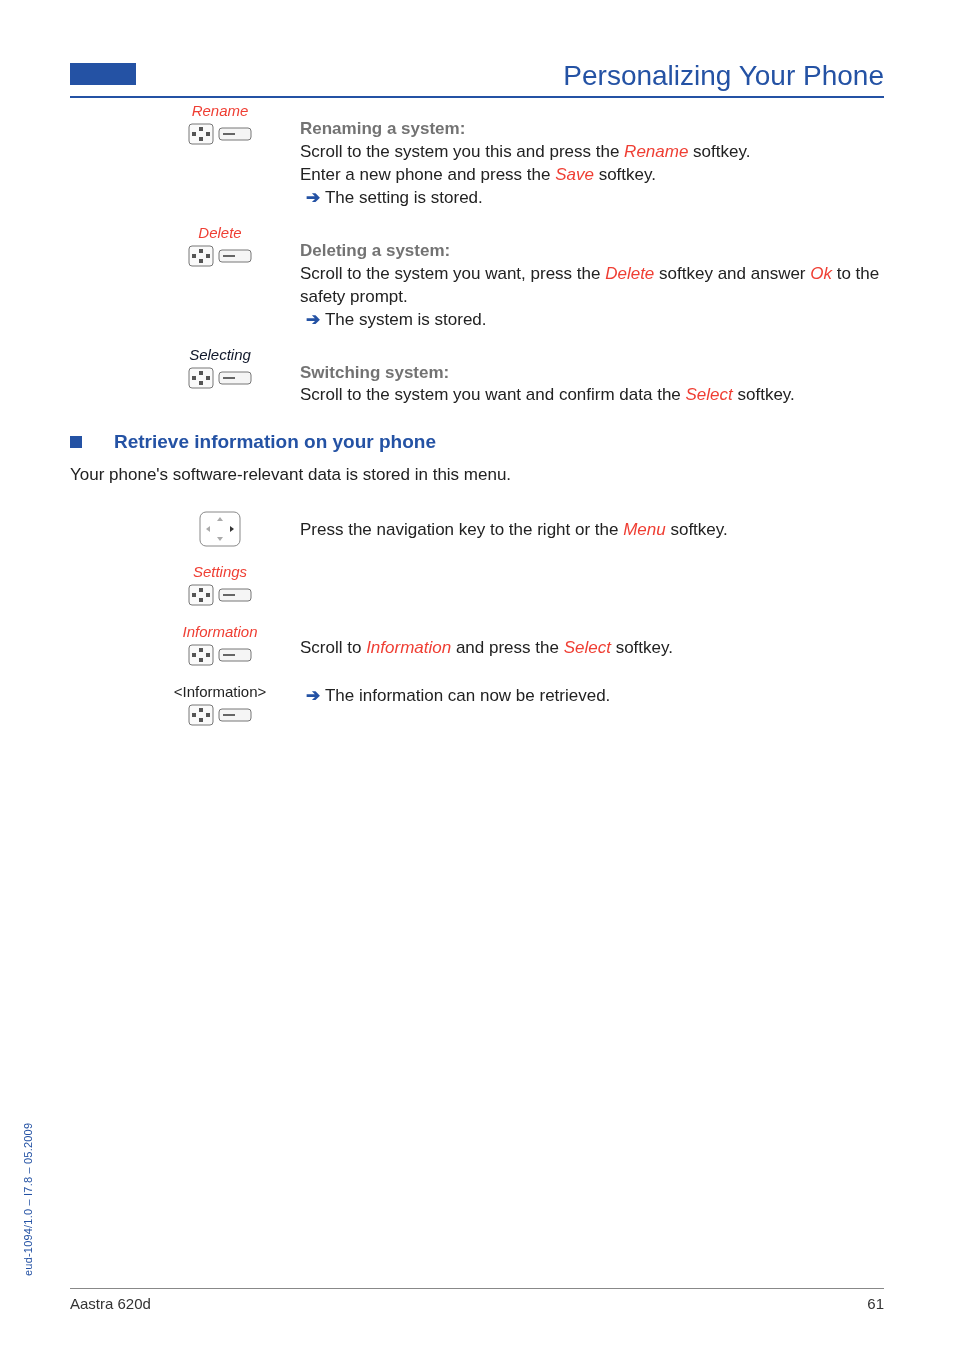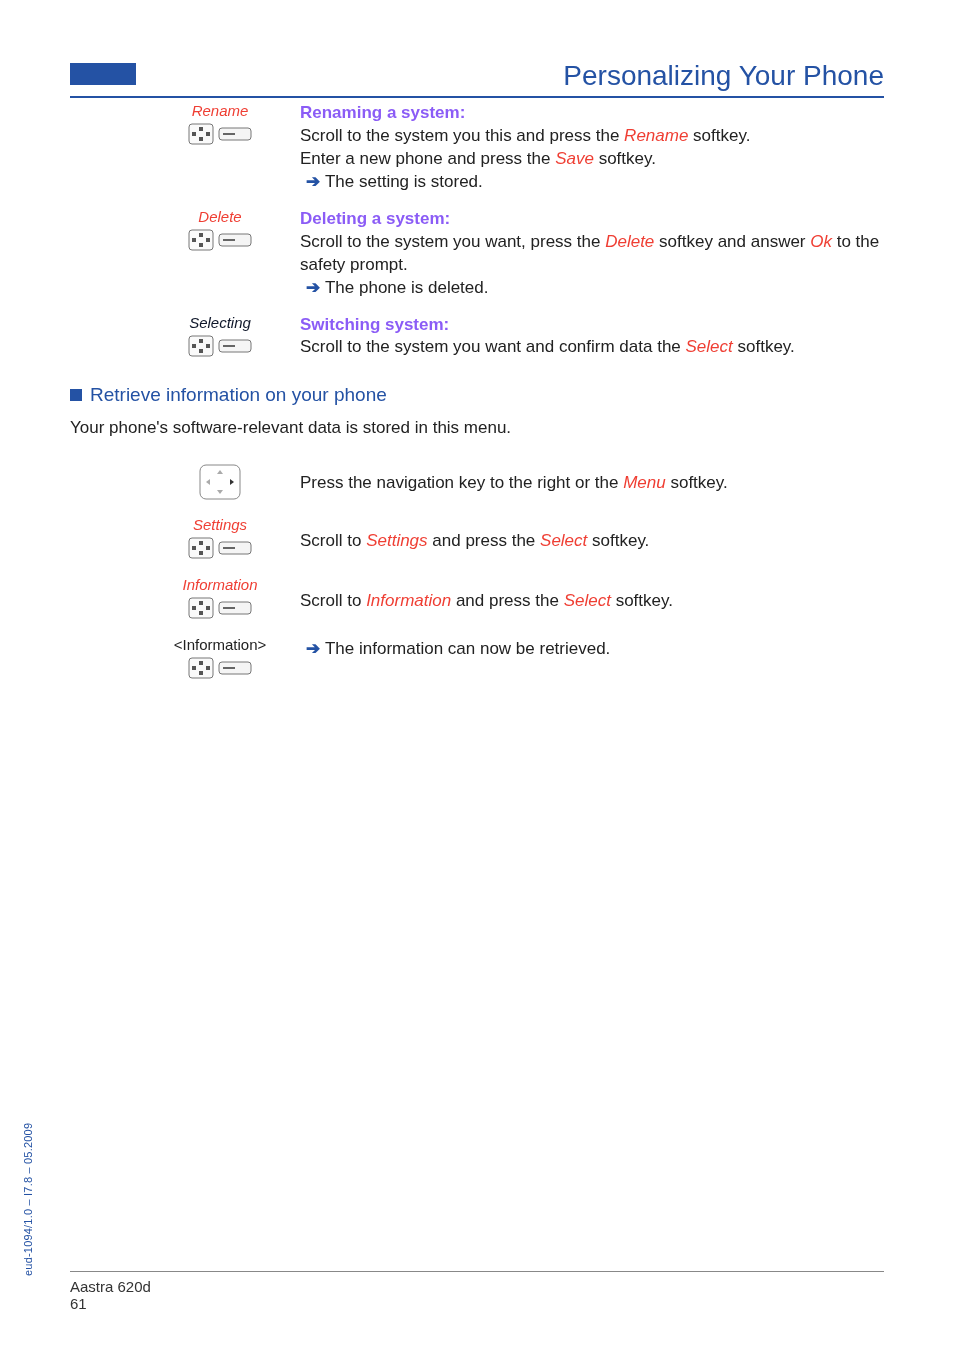--- a/index.html
+++ b/index.html
@@ -64,36 +64,36 @@
   .lead .label { display:block; margin-bottom:2px; }
   .lead .red { color: #ef3e33; }
   .lead .blue { color: #0f172a; }
   .lead .black { color: #222; font-style: normal; }
 
   .lead .icons { display:inline-flex; align-items:center; justify-content:center; gap:4px; margin-top:2px;}
   .body {
     flex: 1;
     line-height: 1.35;
   }
-  .body .heading { color:#8b5cf6; font-weight:700; }
+  .body .heading { color:#737373; font-weight:700;margin-top:16px; }
   .body .r { color:#ef3e33; font-style: italic; }
   .arrow { color:#2452a4; font-weight:700; }
 
   .section-sub {
     display:flex;
     align-items:center;
     margin-top: 24px;
     margin-bottom: 12px;
     padding-left: 0;
   }
   .square {
     width:12px; height:12px; background:#2452a4; display:inline-block;
     margin-right:8px;
   }
-  .sub-title { color:#2452a4; font-weight:400; font-size:19px; }
+  .sub-title { color:#2452a4; font-weight:700; font-size:19px;margin-left:24px; }
 
   .intro {
     margin-bottom: 24px;
   }
 
   .entry + .entry { margin-top: 6px; }
 
   
   .nav-icon {
     width: 46px; height: 40px;
@@ -115,21 +115,20 @@
   .footer {
     position:absolute;
     left:70px; right:70px;
     bottom: 40px;
     display:flex;
     justify-content:space-between;
     border-top:1px solid #888;
     padding-top:6px;
     font-size:15px;
     color:#333;
-    flex-direction:column;
   }
 
   .group2 { margin-top: 10px; }
 
 </style>
 </head>
 <body>
 
 <div class="page">
 
@@ -188,21 +187,21 @@
               <svg width="34" height="18" viewBox="0 0 34 18">
                   <rect x="1" y="3" width="32" height="12" rx="3" fill="#f5f5f5" stroke="#777"></rect>
                   <rect x="5" y="8" width="12" height="2" fill="#666"></rect>
                 </svg>
             </span>
           </span>
         </div>
         <div class="body">
           <div class="heading">Deleting a system:</div>
           <div><span>Scroll to the system you want, press the </span><span class="r">Delete</span><span> softkey and answer </span><span class="r">Ok</span><span> to the safety prompt.</span></div>
-          <div style="padding-left:6px;"><span class="arrow">➔ </span><span>The phone is deleted.</span></div>
+          <div style="padding-left:6px;"><span class="arrow">➔ </span><span>The system is stored.</span></div>
         </div>
       </div>
 
       <div class="entry">
         <div class="lead">
           <span class="label blue">Selecting</span>
           <span class="icons">
             <span>
               <svg width="26" height="22" viewBox="0 0 26 22">
                   <rect x="1" y="1" width="24" height="20" rx="3" fill="#fafafa" stroke="#777"></rect>
@@ -265,23 +264,20 @@
                   <rect x="11" y="14" width="4" height="4" fill="#555"></rect>
                   <rect x="4" y="9" width="4" height="4" fill="#555"></rect>
                   <rect x="18" y="9" width="4" height="4" fill="#555"></rect>
                 </svg></span>
             <span><svg width="34" height="18" viewBox="0 0 34 18">
                   <rect x="1" y="3" width="32" height="12" rx="3" fill="#f5f5f5" stroke="#777"></rect>
                   <rect x="5" y="8" width="12" height="2" fill="#666"></rect>
                 </svg></span>
           </span>
         </div>
-        <div class="body" style="padding-top:14px;">
-          <div><span>Scroll to </span><span class="r">Settings</span><span> and press the </span><span class="r">Select</span><span> softkey.</span></div>
-        </div>
       </div>
 
       <div class="entry">
         <div class="lead">
           <span class="label red">Information</span>
           <span class="icons">
             <span><svg width="26" height="22" viewBox="0 0 26 22">
                   <rect x="1" y="1" width="24" height="20" rx="3" fill="#fafafa" stroke="#777"></rect>
                   <rect x="11" y="4" width="4" height="4" fill="#555"></rect>
                   <rect x="11" y="14" width="4" height="4" fill="#555"></rect>

